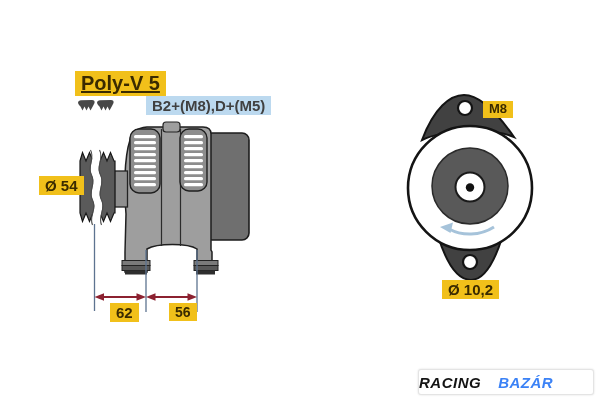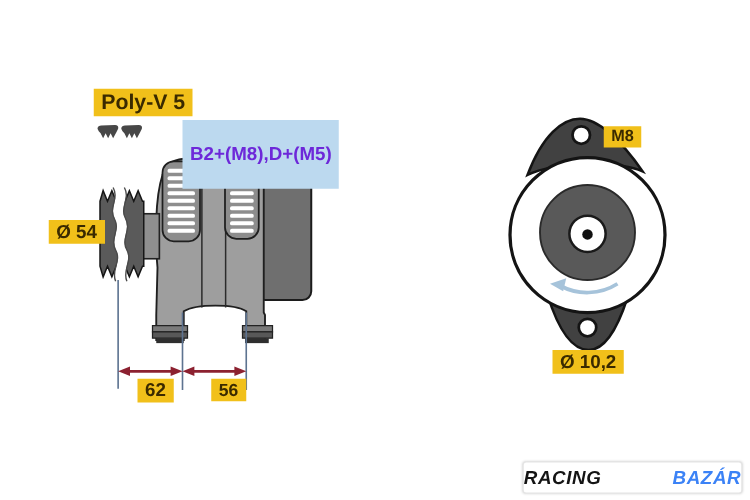--- a/index.html
+++ b/index.html
@@ -3,29 +3,29 @@
 <meta charset="utf-8">
 <style>
   html,body{margin:0;padding:0;background:#ffffff;}
   #canvas{
     position:relative;width:600px;height:400px;background:#ffffff;overflow:hidden;
     font-family:"Liberation Sans","DejaVu Sans",sans-serif;
   }
   #drawing{position:absolute;left:0;top:0;}
   .lbl{position:absolute;font-weight:bold;line-height:1.15;white-space:nowrap;}
   .ylabel{background:#f1c01a;color:#3a2a00;padding:1px 6px;}
-  .blabel{background:#bcd9ef;color:#6d28d9;padding:19px 6px;}
+  .blabel{background:#bcd9ef;color:#404040;padding:1px 6px;}
   .watermark{
     position:absolute;left:199px;top:172px;font-size:48px;font-weight:bold;
     color:#cccccc;letter-spacing:1px;mix-blend-mode:multiply;line-height:1;
   }
   .logo{
     position:absolute;left:418px;top:369px;width:174px;height:24px;
     background:#ffffff;border:1px solid #e4e4e4;border-radius:3px;
-    display:flex;align-items:center;justify-content:space-between;gap:5px;
+    display:flex;align-items:center;justify-content:flex-start;gap:17px;
     box-shadow:0 0 2px rgba(0,0,0,.15);
   }
   .logo span{font-style:italic;font-weight:bold;font-size:15px;letter-spacing:.5px;line-height:1;}
   .logo .black{color:#141414;}
   .logo .orange{color:#3b82f6;}
 </style>
 </head>
 <body>
 
 <div id="canvas">
@@ -144,21 +144,21 @@
     </g>
 
     <circle cx="470" cy="187" r="14.5" fill="#ffffff" stroke="#1a1a1a" stroke-width="2"></circle>
     <circle cx="470" cy="187.5" r="4.2" fill="#111111"></circle>
 
     <circle cx="465" cy="108" r="7" fill="#ffffff" stroke="#141414" stroke-width="2.2"></circle>
     <circle cx="470" cy="262" r="7" fill="#ffffff" stroke="#141414" stroke-width="2.2"></circle>
   </svg>
 
 
-  <div class="lbl ylabel" style="left:75px;top:71px;font-size:17px;">Poly-V 5</div>
+  <div class="lbl ylabel" style="left:75px;top:71px;font-size:20px;text-decoration:underline;">Poly-V 5</div>
 
   <div class="lbl blabel" style="left:146px;top:96px;font-size:15px;">B2+(M8),D+(M5)</div>
 
   <div class="lbl ylabel" style="left:39px;top:176px;font-size:15px;">Ø 54</div>
 
   <div class="lbl ylabel" style="left:483px;top:101px;font-size:13px;">M8</div>
 
   <div class="lbl ylabel" style="left:442px;top:280px;font-size:15px;text-align:right;">Ø 10,2</div>
 
   <div class="lbl ylabel" style="left:110px;top:303px;font-size:15px;">62</div>

